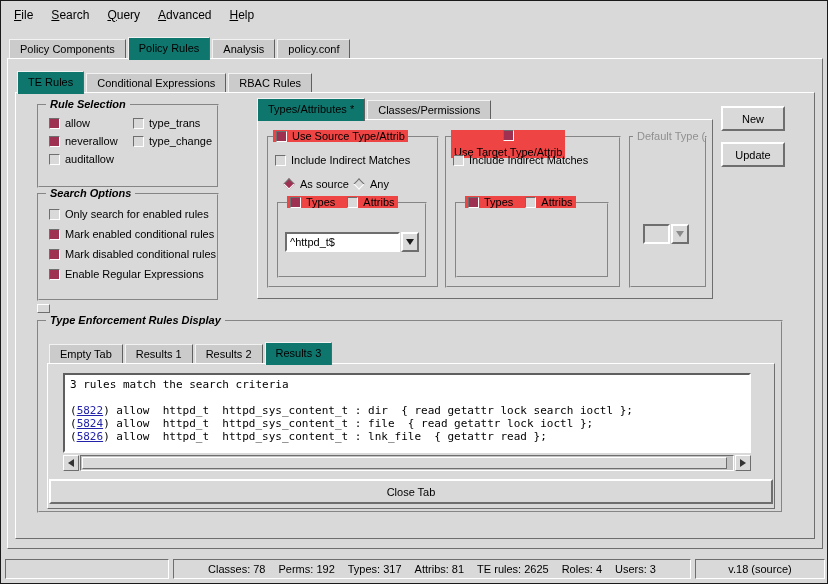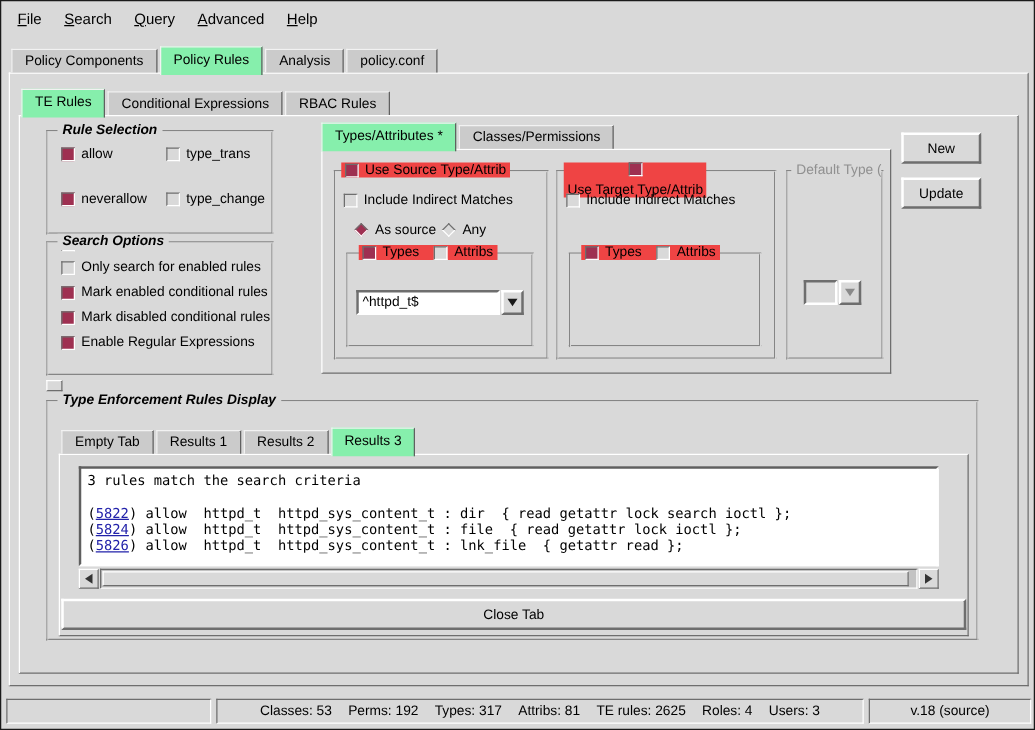--- a/index.html
+++ b/index.html
@@ -19,21 +19,21 @@
   .menubar { left:2px; top:2px; width:822px; height:24px; display:flex; align-items:center; padding-left:2px; font-size:12px; }
   .menu-item { padding:4px 9px; cursor:default; }
   .u { text-decoration:underline; }
   
   .tabrow { position:absolute; display:flex; align-items:flex-end; z-index:6; }
   .tab {
     height:19px; display:flex; align-items:center; padding:0 10px; background:#cbcbcb;
     border-top:1px solid #f2f2f2; border-left:1px solid #f2f2f2; border-right:1px solid #606060;
     margin-right:2px; cursor:default; white-space:nowrap;
   }
-  .tab.on { height:23px; background:#86efac; margin-bottom:-2px; padding-bottom:2px; }
+  .tab.on { height:23px; background:#0f766e; margin-bottom:-2px; padding-bottom:2px; }
   
   .group { position:absolute; border:2px groove #d9d9d9; }
   .gtitle {
     position:absolute; top:-8px; left:7px; background:#d9d9d9; padding:0 4px;
     font-weight:bold; font-style:italic; font-size:11px; line-height:13px; white-space:nowrap;
   }
   
   .opt { display:flex; align-items:center; gap:5px; cursor:default; white-space:nowrap; }
   .cb { width:11px; height:11px; background:#d9d9d9; border:1px solid; border-color:#6e6e6e #ffffff #ffffff #6e6e6e; flex:0 0 auto; }
   .cb.on { background:#9e3051; }
@@ -108,21 +108,21 @@
         <span>Conditional Expressions</span>
       </div>
     <div class="tab">
         <span>RBAC Rules</span>
       </div>
   </div>
   <div class="abs raised" style="left:14px; top:91px; width:800px; height:447px;"></div>
 
   <div class="group" style="left:36px; top:103px; width:182px; height:84px;">
     <span class="gtitle">Rule Selection</span>
-    <div class="abs" style="left:10px; top:11px; display:grid; grid-template-columns:84px auto; row-gap:24px;">
+    <div class="abs" style="left:10px; top:11px; display:grid; grid-template-columns:84px auto; row-gap:6px;">
       <label class="opt">
           <span class="cb on"></span>
           <span>allow</span>
         </label>
       <label class="opt">
           <span class="cb"></span>
           <span>type_trans</span>
         </label>
       <label class="opt">
           <span class="cb on"></span>
@@ -291,21 +291,21 @@
       </div>
   </div>
 
   <div class="btn abs" style="left:48px; top:478px; width:724px; height:25px;">
       <span>Close Tab</span>
     </div>
 
   <div class="scell" style="left:4px; top:558px; width:164px;"></div>
   <div class="scell" style="left:172px; top:558px; width:518px;">
     <div class="stats">
-      <span>Classes: 53</span>
+      <span>Classes: 78</span>
       <span>Perms: 192</span>
       <span>Types: 317</span>
       <span>Attribs: 81</span>
       <span>TE rules: 2625</span>
       <span>Roles: 4</span>
       <span>Users: 3</span>
     </div>
   </div>
   <div class="scell" style="left:694px; top:558px; width:130px;">
     <span>v.18 (source)</span>

